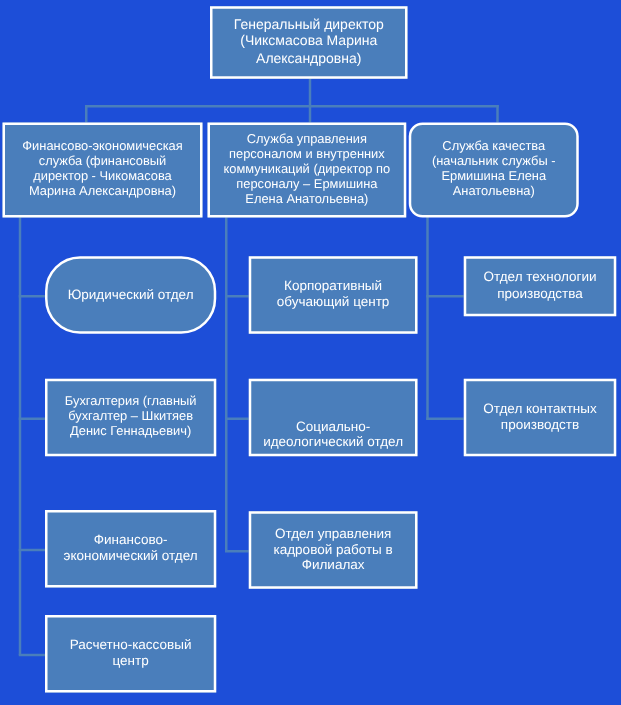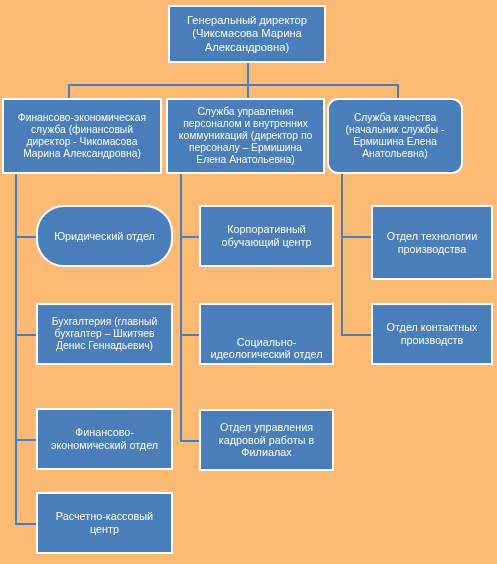--- a/index.html
+++ b/index.html
@@ -4,21 +4,21 @@
 <style>
   html, body {
     margin: 0;
     padding: 0;
     background: #000000;
   }
   #chart-canvas {
     position: relative;
     width: 497px;
     height: 564px;
-    background: #fdba74;
+    background: #1d4ed8;
     overflow: hidden;
     font-family: "Liberation Sans", sans-serif;
   }
   .node {
     position: absolute;
     box-sizing: border-box;
     background: #4a7ebb;
     border: 2px solid #ffffff;
     color: #ffffff;
     display: flex;
@@ -108,21 +108,21 @@
   </div>
 
   <div class="node fs105" style="left:199px; top:303px; width:135px; height:62px;align-items:flex-end;">
     <span class="node-text">Социально-идеологический отдел</span>
   </div>
 
   <div class="node fs105" style="left:199px; top:409px; width:135px; height:62px;">
     <span class="node-text">Отдел управления кадровой работы в Филиалах</span>
   </div>
 
-  <div class="node fs105" style="left:371px; top:205px; width:122px; height:75px;">
+  <div class="node fs105" style="left:371px; top:205px; width:122px; height:48px;">
     <span class="node-text">Отдел технологии производства</span>
   </div>
 
   <div class="node fs105" style="left:371px; top:303px; width:122px; height:62px;">
     <span class="node-text">Отдел контактных производств</span>
   </div>
 
 </div>
 
 </body></html>

